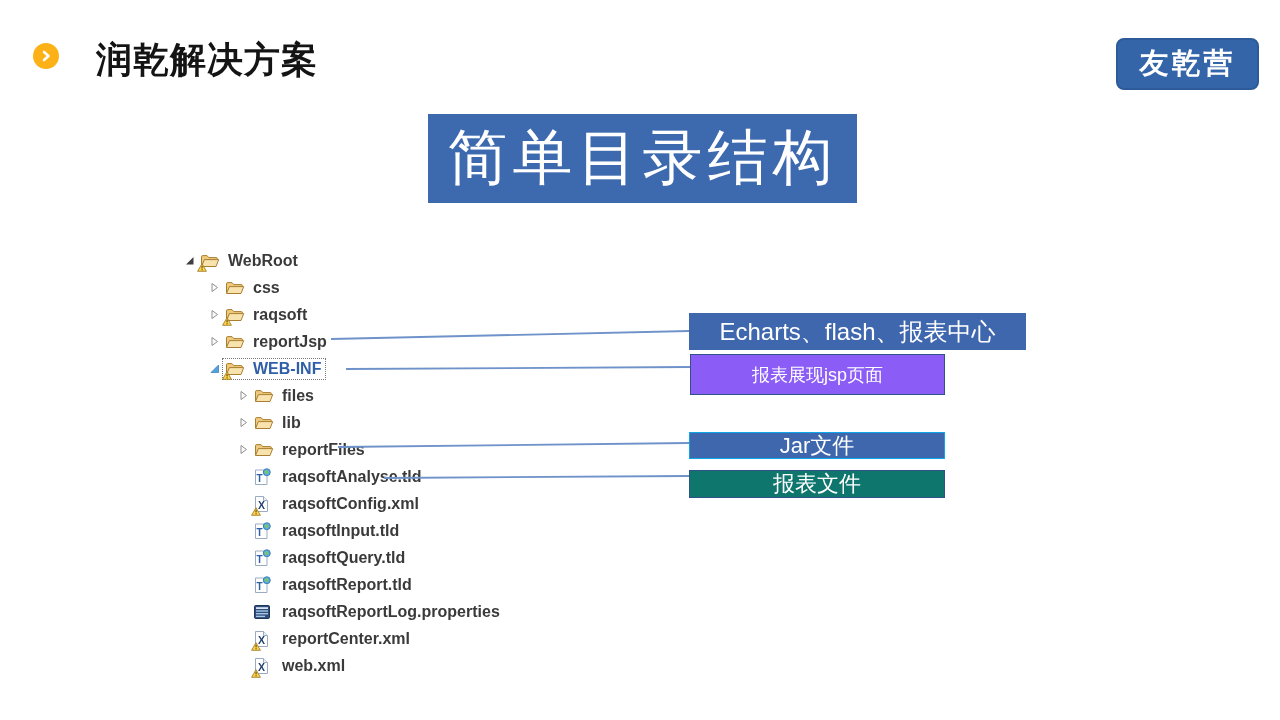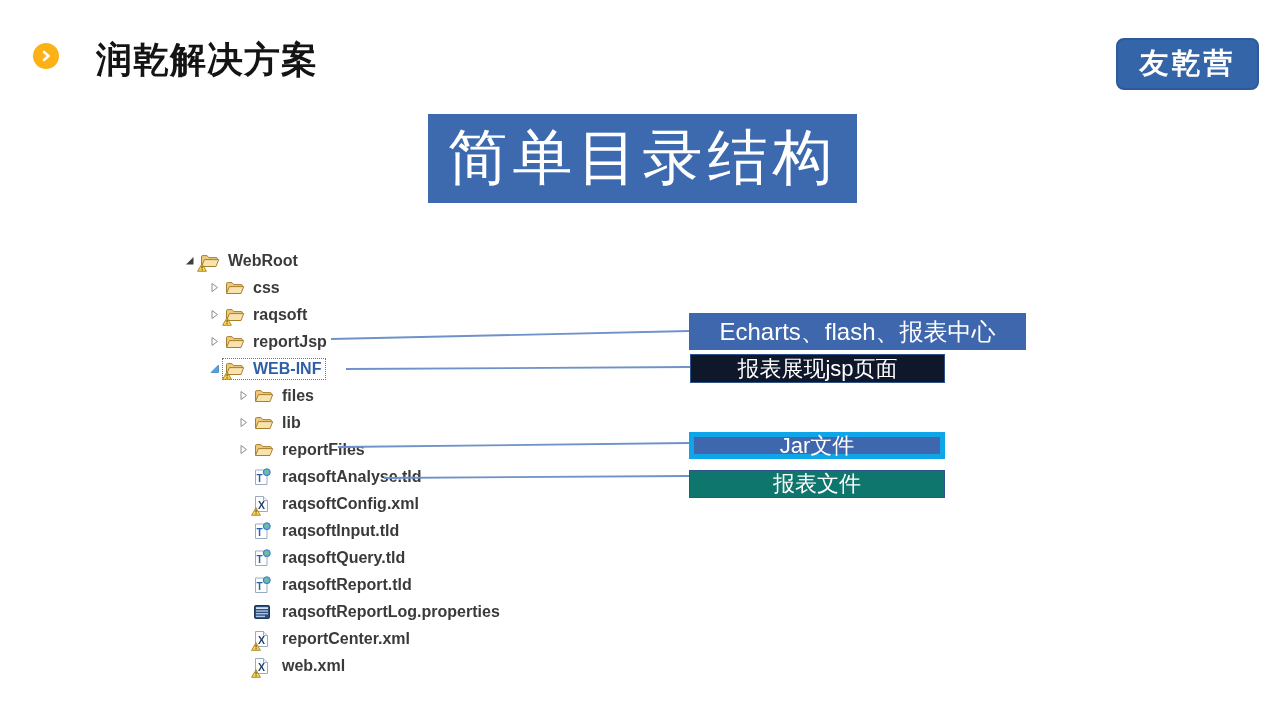--- a/index.html
+++ b/index.html
@@ -32,24 +32,24 @@
   .warn-badge { position:absolute; left:-3px; bottom:-3px; line-height:0; }
   .selected-wrap { display:inline-flex; align-items:center; border:1px dotted #777;
                    padding:1px 4px 1px 2px; margin-left:-3px; }
   .selected-wrap .node-icon { margin-right:6px; }
   .label-blue { color:#2E5FA8; }
 
   
   .callout { position:absolute; color:#ffffff; display:flex; align-items:center; justify-content:center;
              font-weight:400; }
   .callout-0 { left:689px; top:313px; width:337px; height:37px; background:#3F67AE; font-size:24px; }
-  .callout-1 { left:690px; top:354px; width:255px; height:29px; background:#0f172a;
-               border:1px solid #2F5288; font-size:22px; }
+  .callout-1 { left:690px; top:354px; width:255px; height:41px; background:#8b5cf6;
+               border:1px solid #2F5288; font-size:18px; }
   .callout-2 { left:689px; top:432px; width:256px; height:27px; background:#3F67AE;
-               border:5px solid #0ea5e9; font-size:22px; }
+               border:1px solid #0ea5e9; font-size:22px; }
   .callout-3 { left:689px; top:470px; width:256px; height:28px; background:#0f766e;
                border:1px solid #2F5288; font-size:22px; }
 
   .connector-svg { position:absolute; left:0; top:0; pointer-events:none; }
 </style>
 </head>
 <body>
 
 <div class="slide">
 

